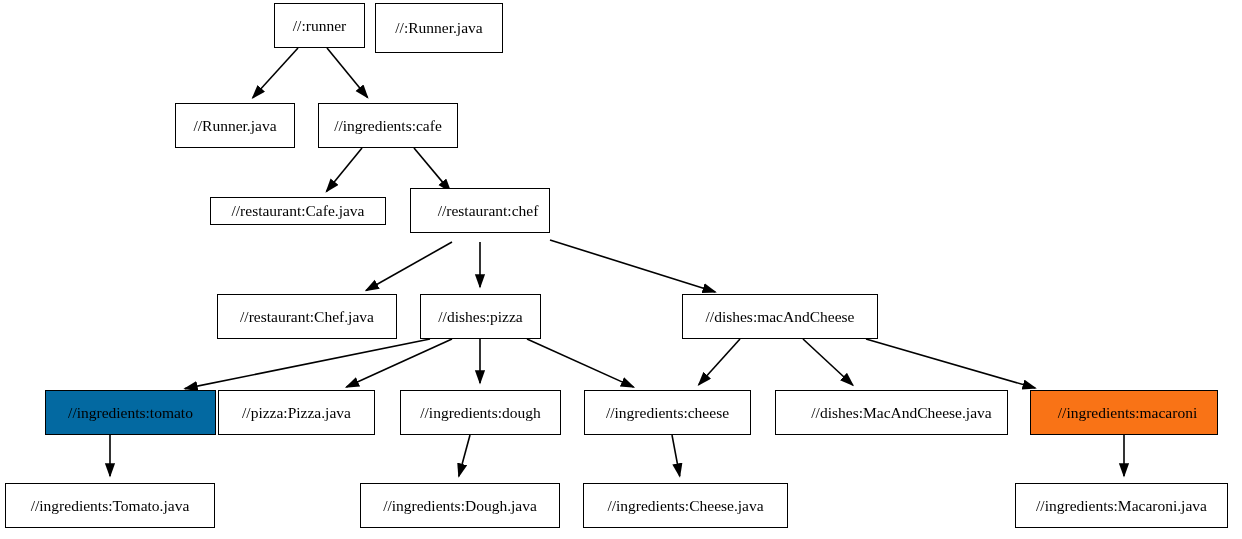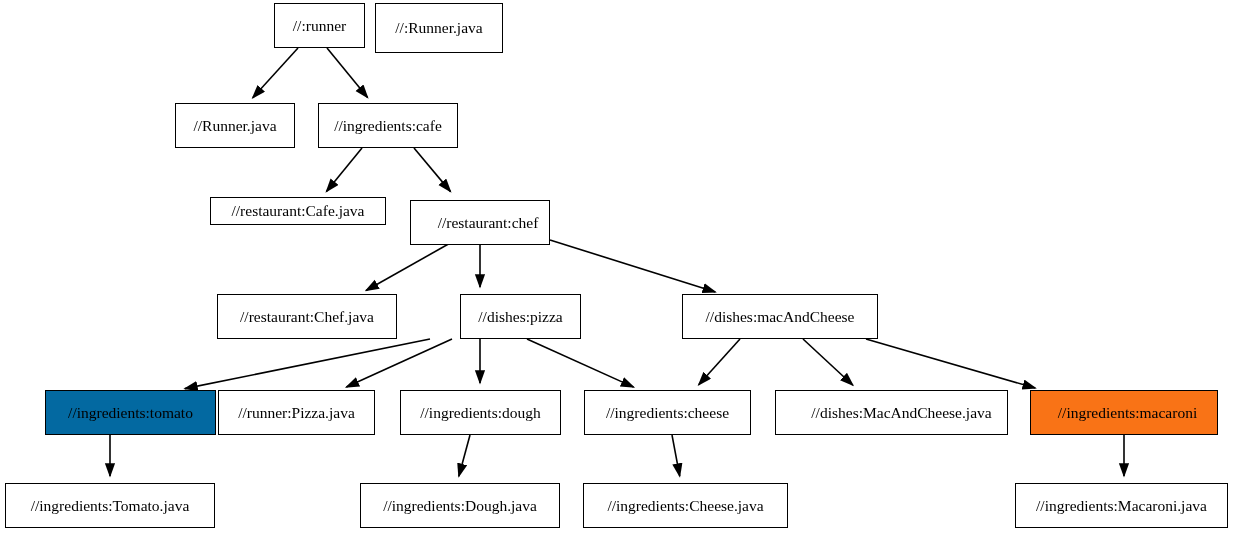--- a/index.html
+++ b/index.html
@@ -83,37 +83,37 @@
       </div>
       <div class="gnode" style="left: 175px; top: 103px; width: 120px; height: 45px; border-color: rgb(0, 0, 0); background: rgb(255, 255, 255);">
         <span class="gnode-label">//Runner.java</span>
       </div>
       <div class="gnode" style="left: 318px; top: 103px; width: 140px; height: 45px; border-color: rgb(0, 0, 0); background: rgb(255, 255, 255);">
         <span class="gnode-label">//ingredients:cafe</span>
       </div>
       <div class="gnode" style="left: 210px; top: 197px; width: 176px; height: 28px; border-color: rgb(0, 0, 0); background: rgb(255, 255, 255);">
         <span class="gnode-label">//restaurant:Cafe.java</span>
       </div>
-      <div class="gnode" style="left: 410px; top: 200px; width: 140px; height: 45px; border-color: rgb(0, 0, 0); background: rgb(255, 255, 255); padding-left: 16px;">
+      <div class="gnode" style="left: 410px; top: 188px; width: 140px; height: 45px; border-color: rgb(0, 0, 0); background: rgb(255, 255, 255); padding-left: 16px;">
         <span class="gnode-label">//restaurant:chef</span>
       </div>
       <div class="gnode" style="left: 217px; top: 294px; width: 180px; height: 45px; border-color: rgb(0, 0, 0); background: rgb(255, 255, 255);">
         <span class="gnode-label">//restaurant:Chef.java</span>
       </div>
-      <div class="gnode" style="left: 420px; top: 294px; width: 121px; height: 45px; border-color: rgb(0, 0, 0); background: rgb(255, 255, 255); margin-left: 40px;">
+      <div class="gnode" style="left: 420px; top: 294px; width: 121px; height: 45px; border-color: rgb(0, 0, 0); background: rgb(255, 255, 255);">
         <span class="gnode-label">//dishes:pizza</span>
       </div>
       <div class="gnode" style="left: 682px; top: 294px; width: 196px; height: 45px; border-color: rgb(0, 0, 0); background: rgb(255, 255, 255);">
         <span class="gnode-label">//dishes:macAndCheese</span>
       </div>
       <div class="gnode" style="left: 24px; top: 390px; width: 171px; height: 45px; border-color: rgb(0, 0, 0); background: #0369a1; margin-left: 21px;">
         <span class="gnode-label">//ingredients:tomato</span>
       </div>
       <div class="gnode" style="left: 218px; top: 390px; width: 157px; height: 45px; border-color: rgb(0, 0, 0); background: rgb(255, 255, 255);">
-        <span class="gnode-label">//runner:Pizza.java</span>
+        <span class="gnode-label">//pizza:Pizza.java</span>
       </div>
       <div class="gnode" style="left: 400px; top: 390px; width: 161px; height: 45px; border-color: rgb(0, 0, 0); background: rgb(255, 255, 255);">
         <span class="gnode-label">//ingredients:dough</span>
       </div>
       <div class="gnode" style="left: 584px; top: 390px; width: 167px; height: 45px; border-color: rgb(0, 0, 0); background: rgb(255, 255, 255);">
         <span class="gnode-label">//ingredients:cheese</span>
       </div>
       <div class="gnode" style="left: 775px; top: 390px; width: 233px; height: 45px; border-color: rgb(0, 0, 0); background: rgb(255, 255, 255); padding-left: 20px;">
         <span class="gnode-label">//dishes:MacAndCheese.java</span>
       </div>

